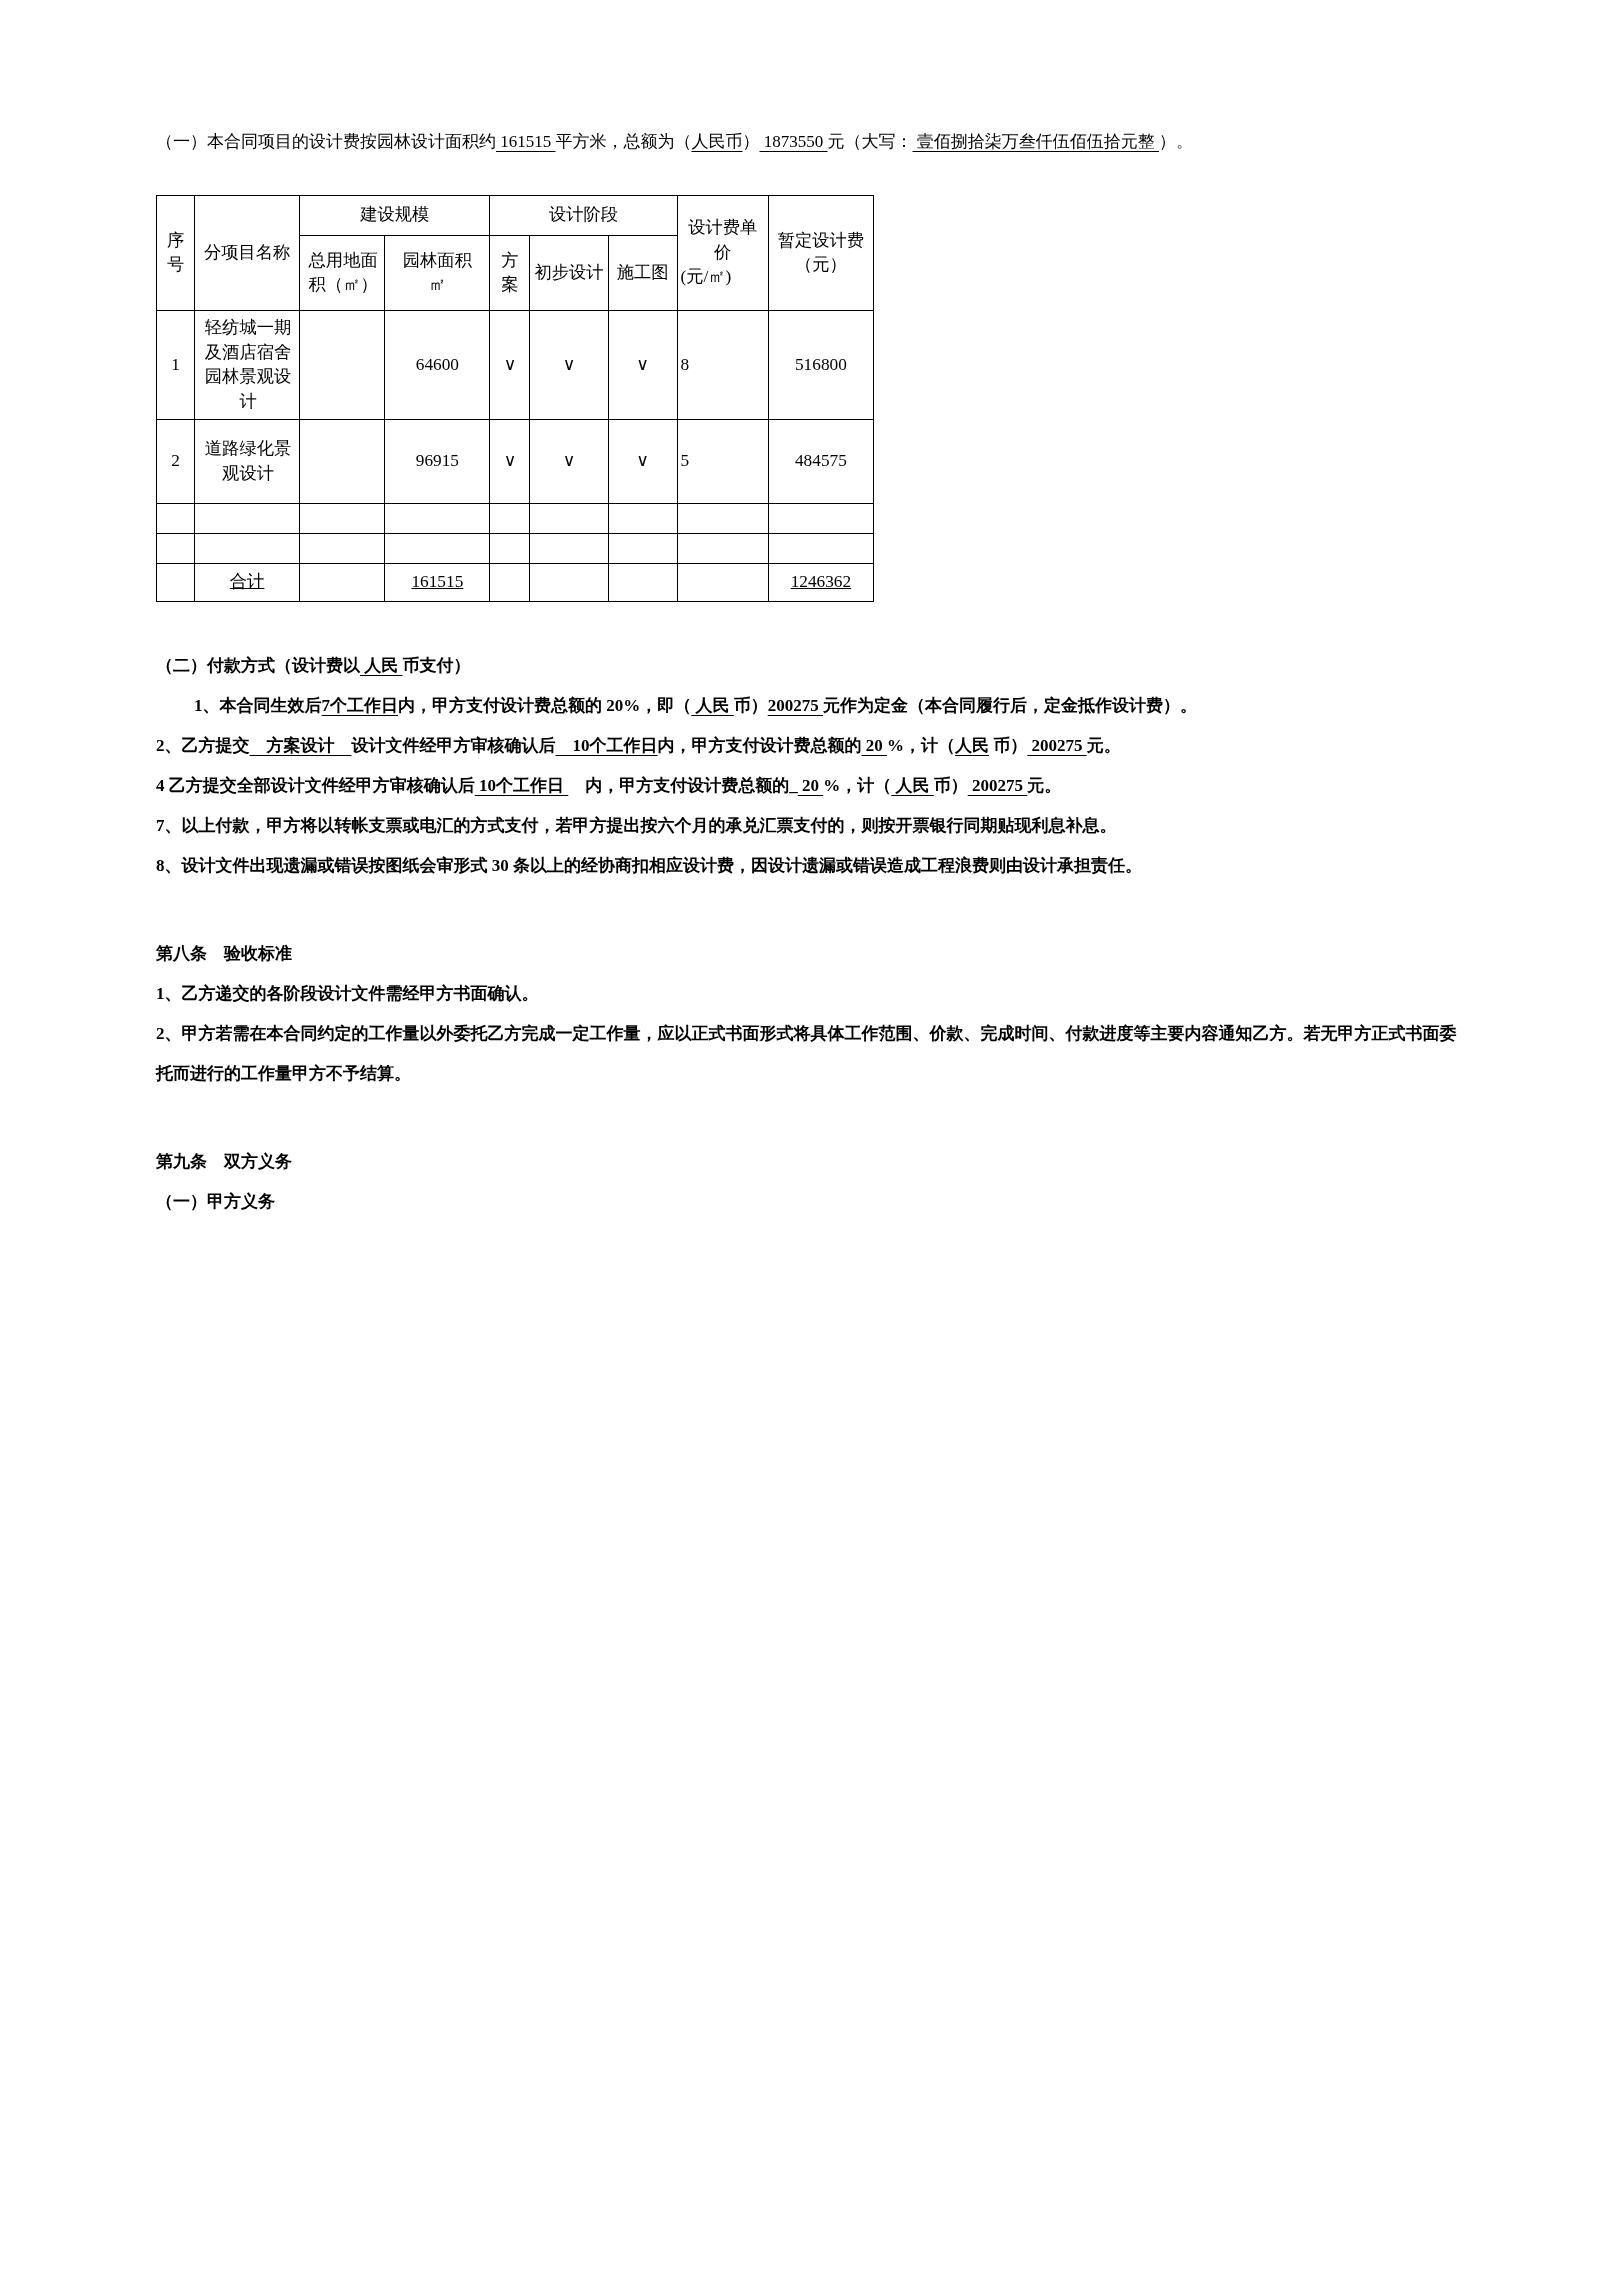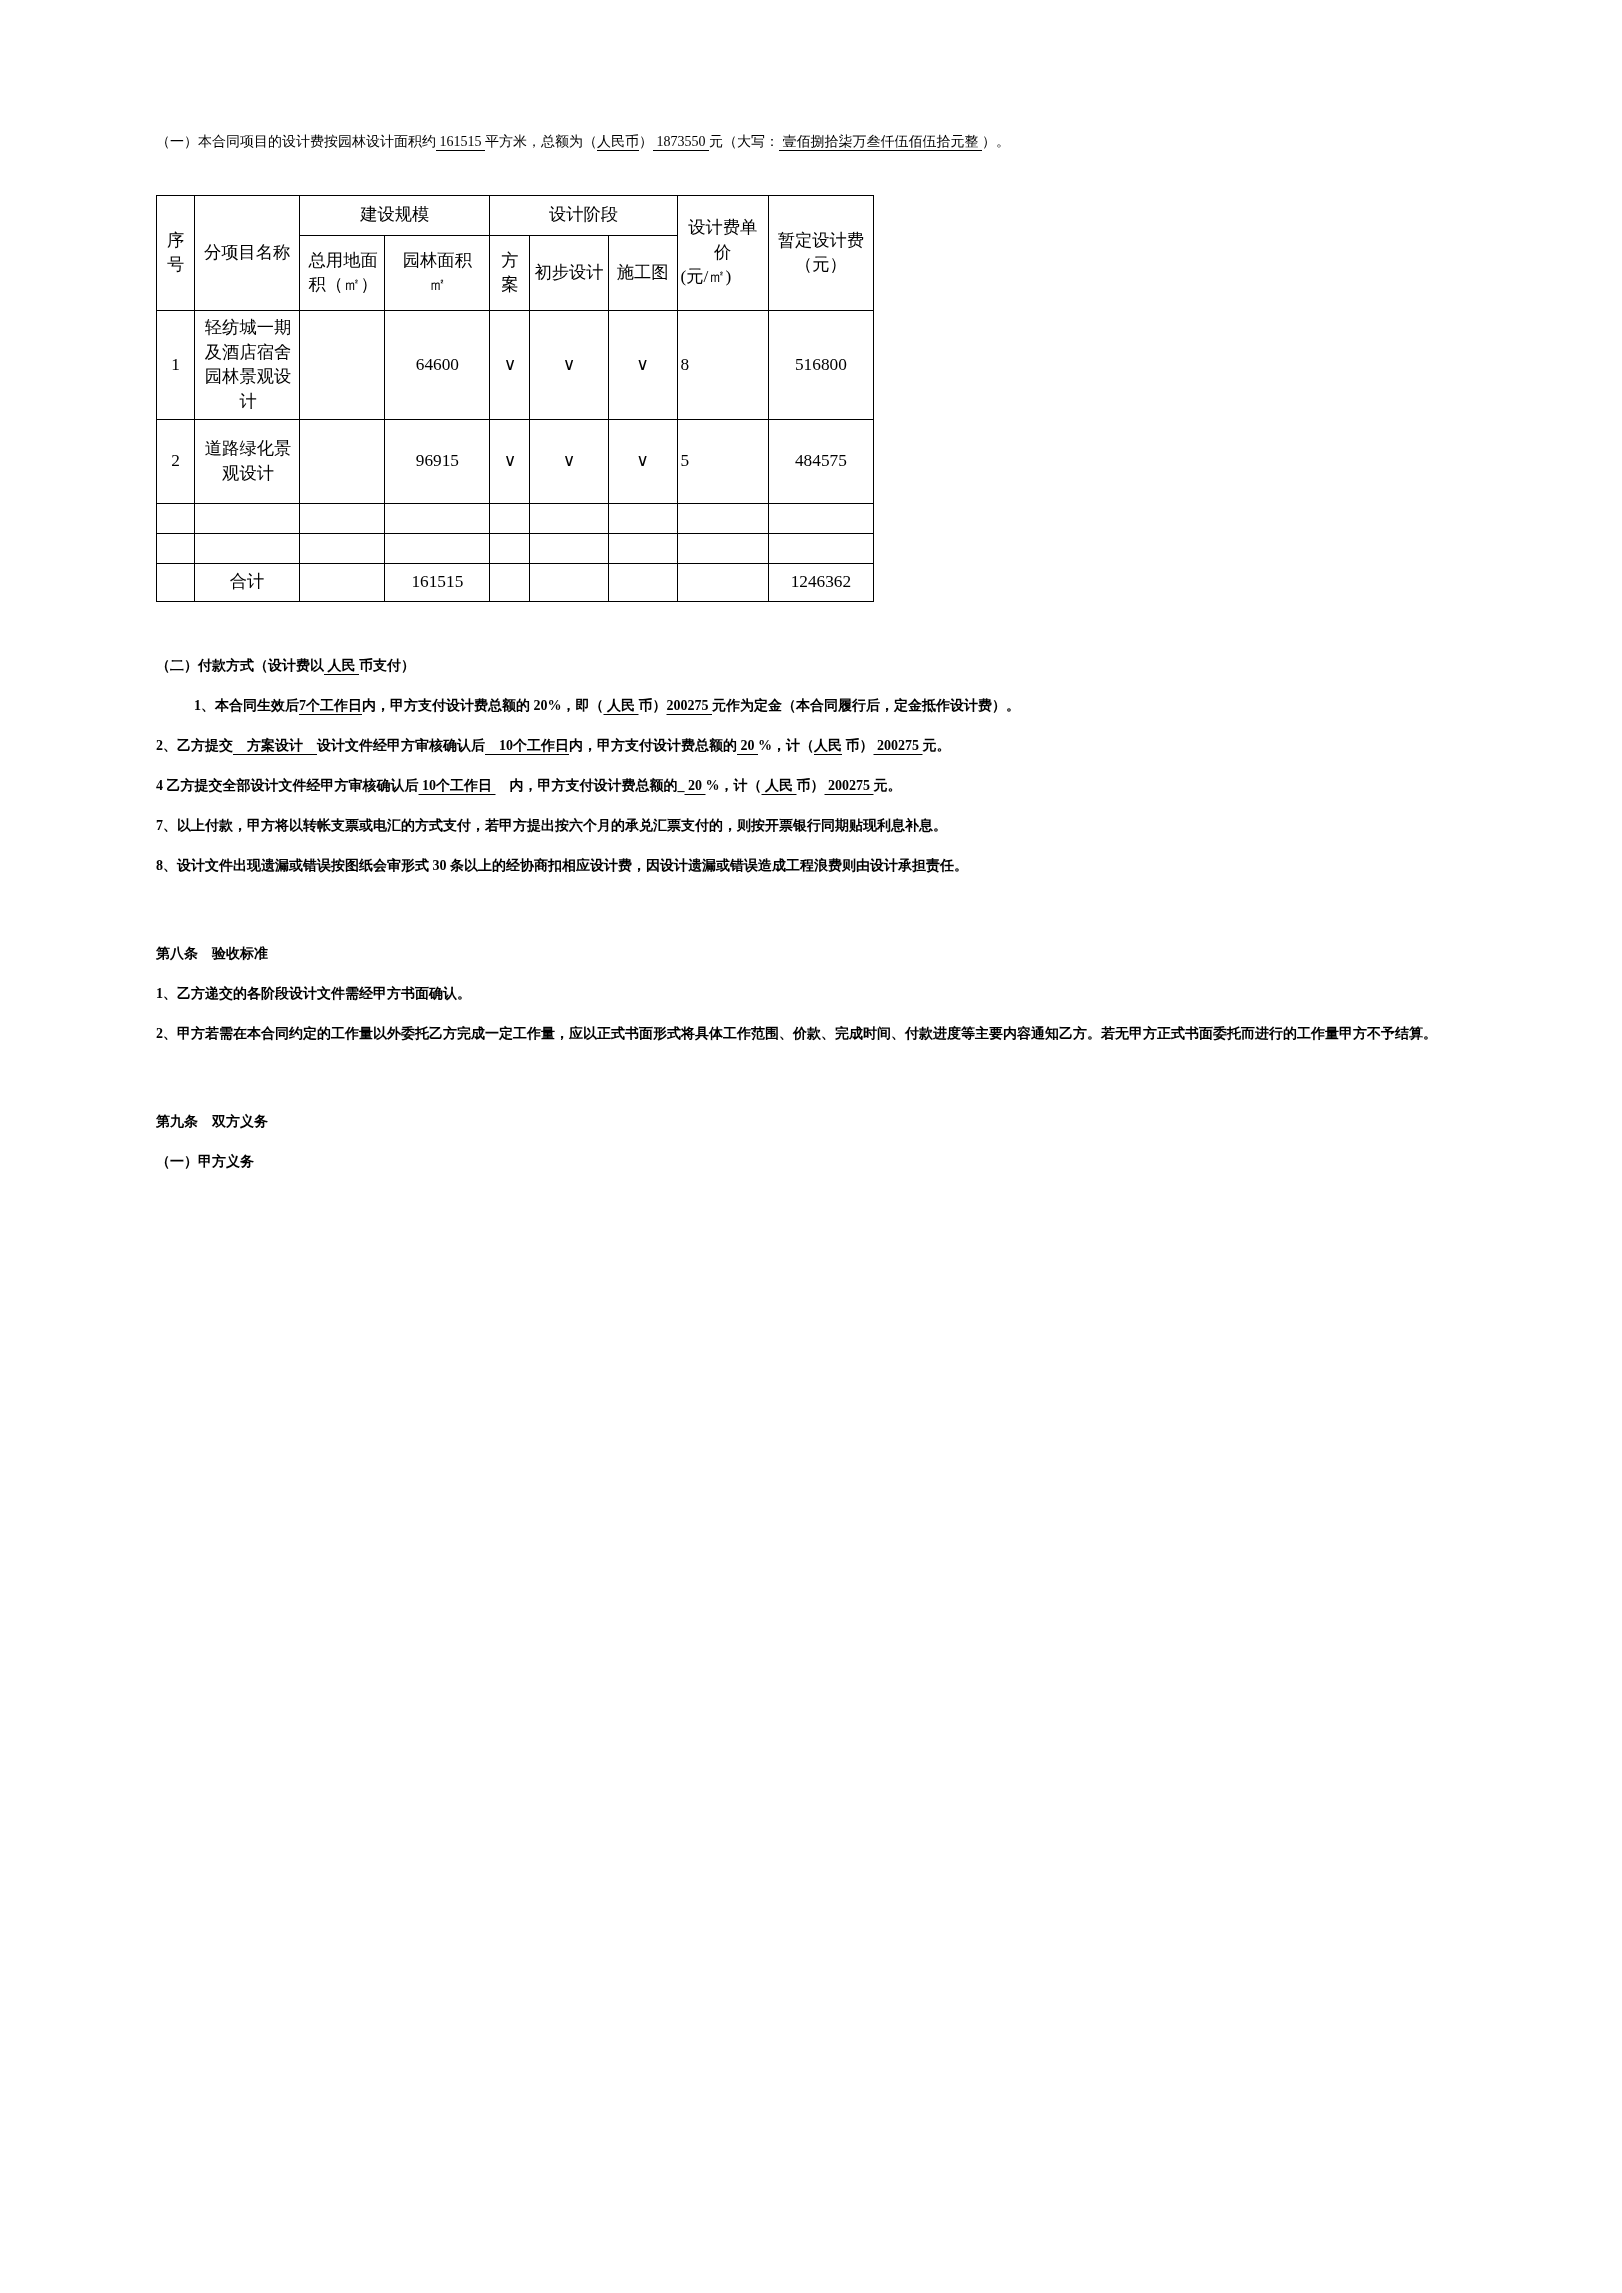--- a/index.html
+++ b/index.html
@@ -1,32 +1,32 @@
 <!DOCTYPE html>
 <html style="font-size:14.5px"><head>
 <meta charset="utf-8">
 <style>
   html,body{margin:0;padding:0;background:#ffffff;color:#000;}
   body{font-family:"Liberation Serif","DejaVu Serif",serif;}
   .page{width:1623px;min-height:2294px;box-sizing:border-box;padding:122px 156px 73px 156px;background:#fff;}
-  p{margin:0;font-size:14px;line-height:40px;}
+  p{margin:0;font-size:17px;line-height:40px;}
   .u{text-decoration:underline;text-underline-offset:3.6px;}
   .bold p{font-weight:bold;}
   .gap-top{margin-top:48px;}
   .indent-first{text-indent:38px;}
 
   table.fee{border-collapse:collapse;table-layout:fixed;width:718px;margin-top:33px;}
   .fee td,.fee th{border:0.9px solid #000;font-weight:normal;font-size:17.3px;line-height:24.5px;
     padding:1.8px 2.7px;text-align:center;vertical-align:middle;overflow:hidden;}
   .fee .name-cell{text-align:center;padding-left:4.5px;}
   .fee .unit-cell{text-align:left;padding-left:2.7px;}
   .fee .hline{display:block;}
   .fee .hline-left{display:block;text-align:left;}
   tr.hr1{height:40px;} tr.hr2{height:75px;}
-  tr.r1{height:109px;} tr.r2{height:84px;} tr.re{height:30px;} tr.rt{height:38px;}
+  tr.r1{height:109px;} tr.r2{height:84px;} tr.re{height:30px;} tr.rt{height:38px;text-decoration:underline;}
 
   .pay-section{margin-top:44px;}
 </style>
 </head>
 <body>
 
 <div class="page">
 
   <p><span>（一）本合同项目的设计费按园林设计面积约</span><span class="u"> 161515 </span><span>平方米，总额为（</span><span class="u">人民币</span><span>）</span><span class="u"> 1873550 </span><span>元（大写：</span><span class="u"> 壹佰捌拾柒万叁仟伍佰伍拾元整 </span><span>）。</span></p>
 

